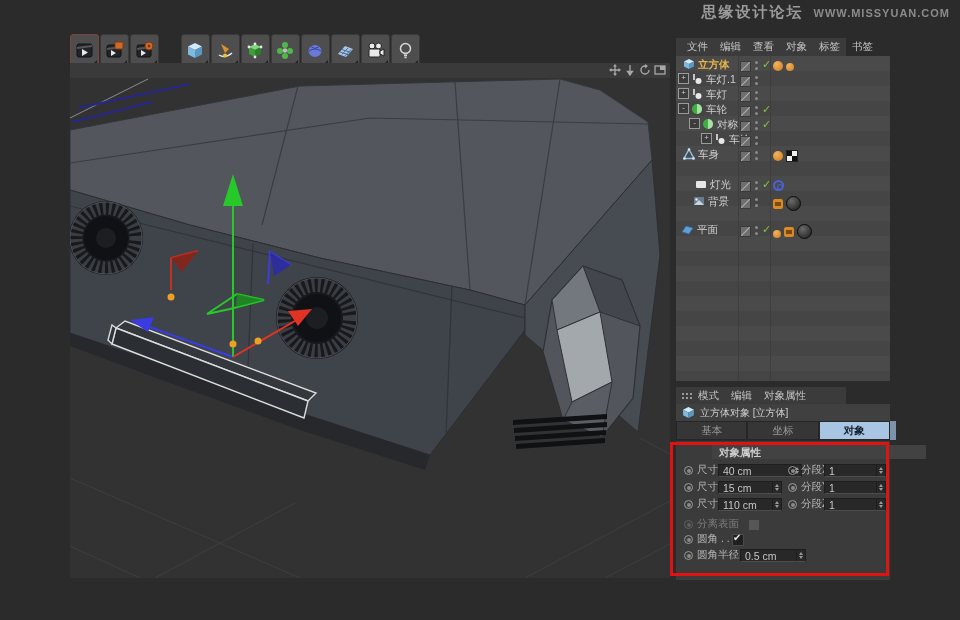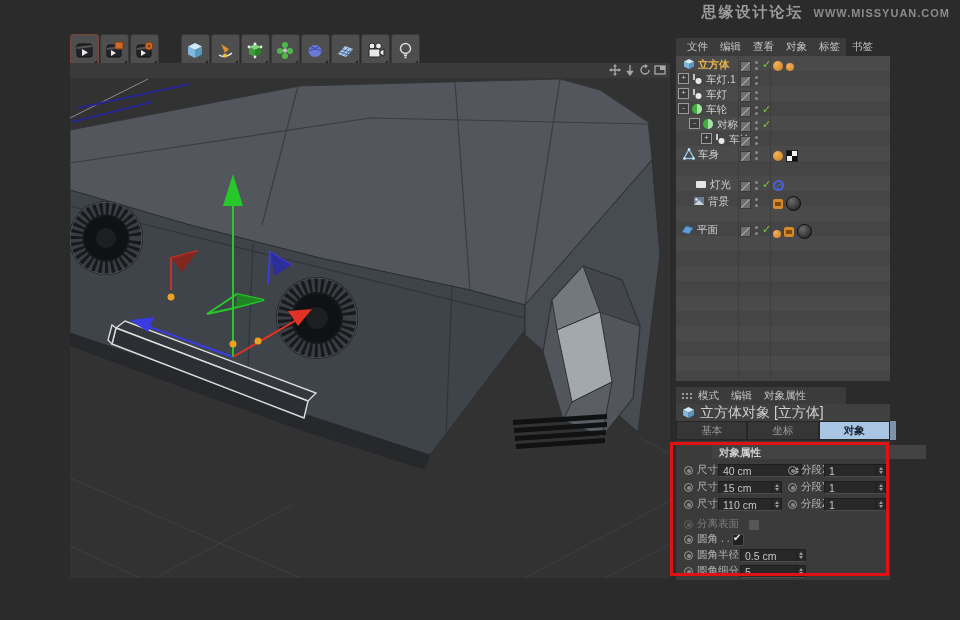--- a/index.html
+++ b/index.html
@@ -57,21 +57,21 @@
   .tag.checker{background:conic-gradient(#f0f0f0 0 25%,#111 0 50%,#f0f0f0 0 75%,#111 0);border:1px solid #222;}
   .tag.noentry{border-radius:50%;background:#d98a25;position:relative;width:11px;height:11px;}
   .tag.noentry::after{content:'';position:absolute;left:1px;top:4.5px;width:9px;height:2px;background:#222;transform:rotate(-45deg);}
   .tag.target{border-radius:50%;border:2px solid #4a63d8;width:7px;height:7px;position:relative;}
   .tag.target::after{content:'';position:absolute;left:1.5px;top:1.5px;width:4px;height:4px;border-radius:50%;border:1px solid #4a63d8;}
   .tag.film{background:#d98a25;border-radius:2px;position:relative;}
   .tag.film::after{content:'';position:absolute;left:2px;top:3px;width:6px;height:4px;background:#7a4a10;}
   .tag.darkball{width:13px;height:13px;border-radius:50%;background:radial-gradient(circle at 35% 30%,#6a6a6a,#1a1a1a);border:1px solid #0c0c0c;margin-top:-1px;}
   
   .am-head{position:absolute;left:676px;top:404px;width:214px;height:17px;background:#404040;
-     display:flex;align-items:center;font-size:14px;color:#cfcfcf;}
+     display:flex;align-items:center;font-size:10px;color:#cfcfcf;}
   .am-tabs{position:absolute;left:676px;top:421px;width:214px;height:19px;display:flex;background:#2f2f2f;}
   .tab{flex:1;border:1px solid #262626;background:#363636;color:#9a9a9a;font-size:10.5px;
      display:flex;align-items:center;justify-content:center;}
   .tab.active{color:#15202e;font-weight:bold;}
   .tab-sliver{position:absolute;left:890px;top:421px;width:6px;height:19px;background:#7e93aa;}
   .am-body{position:absolute;left:676px;top:441px;width:214px;height:139px;background:#3b3b3b;}
   .sec-head{position:absolute;left:0;top:4px;width:214px;height:14px;background:#424242;
      font-size:10.5px;font-weight:bold;color:#cfcfcf;padding-left:7px;box-sizing:border-box;line-height:14px;margin-left:36px;}
   .arow{position:absolute;left:0;width:214px;height:16px;font-size:10.5px;color:#b5b5b5;}
   .arow .rl{position:absolute;white-space:nowrap;}
@@ -553,22 +553,17 @@
     <div class="arow" style="top:91px">
       <span class="rec" style="left:8px"></span>
       <span class="rl" style="left:21px">圆角 . . .</span>
       <span class="cb on" style="left:56px"></span>
     </div>
     <div class="arow" style="top:107px">
       <span class="rec" style="left:8px"></span>
       <span class="rl" style="left:21px">圆角半径</span>
       <span class="field" style="left:64px;width:66px"><span>0.5 cm</span><span class="spin"></span></span>
     </div>
-    <div class="arow" style="top:123px">
-      <span class="rec" style="left:8px"></span>
-      <span class="rl" style="left:21px">圆角细分</span>
-      <span class="field" style="left:64px;width:66px"><span>5</span><span class="spin"></span></span>
-    </div>
   </div>
 
   <div class="redbox"></div>
 
 </div>
 
 </body></html>

